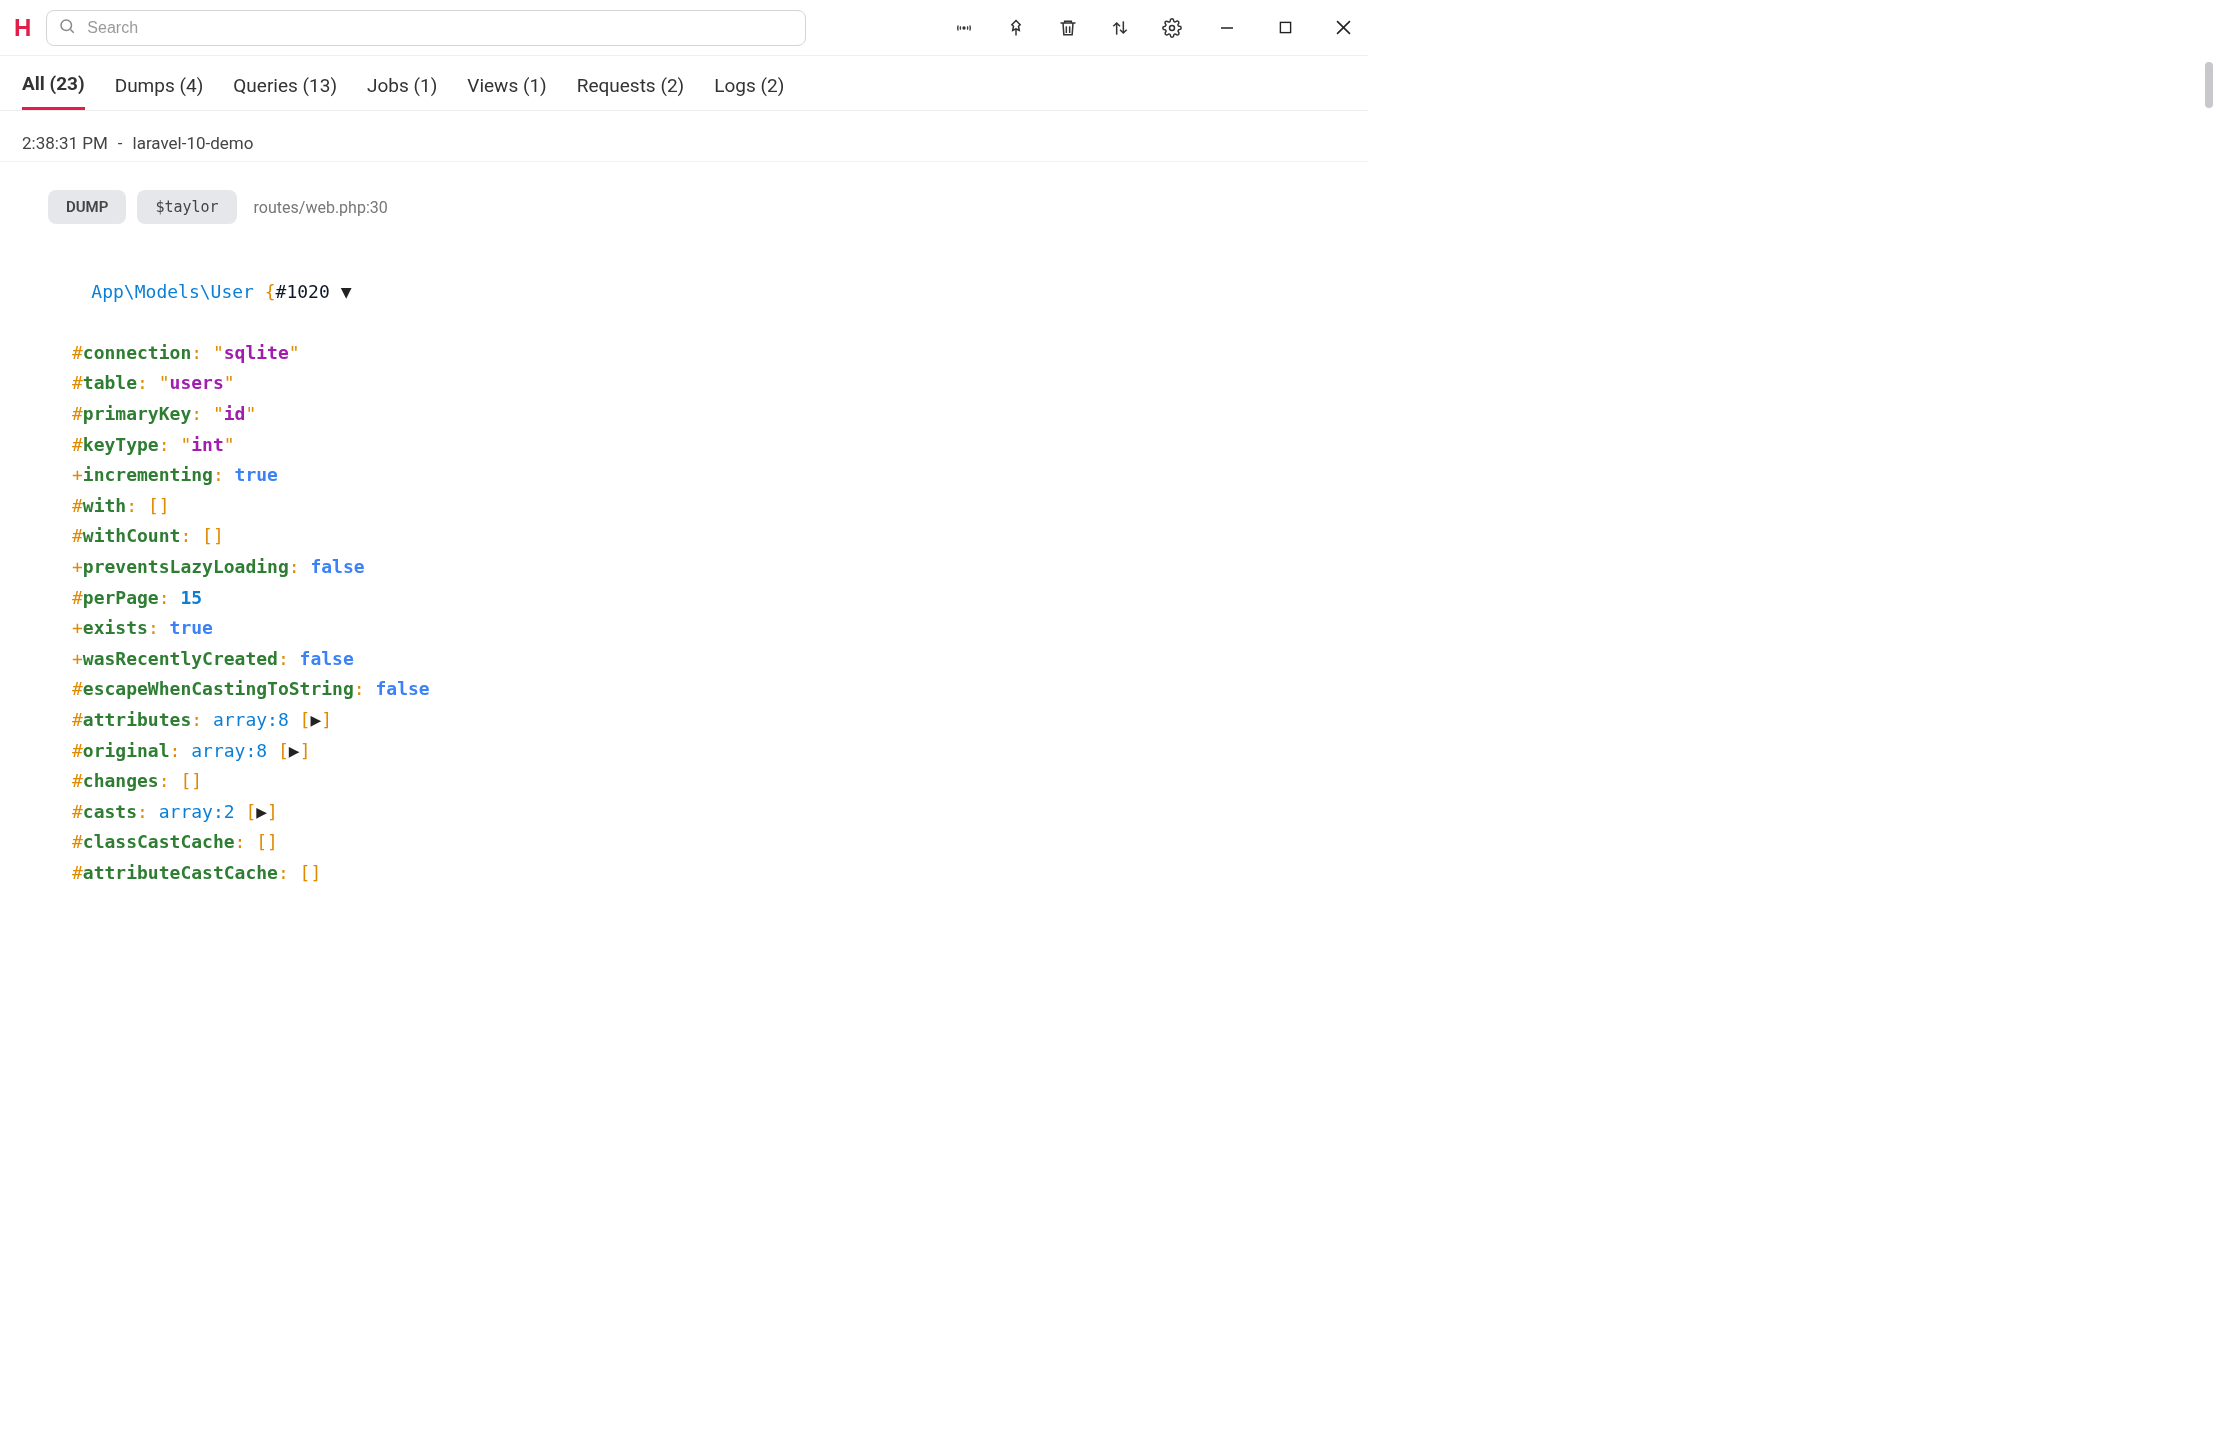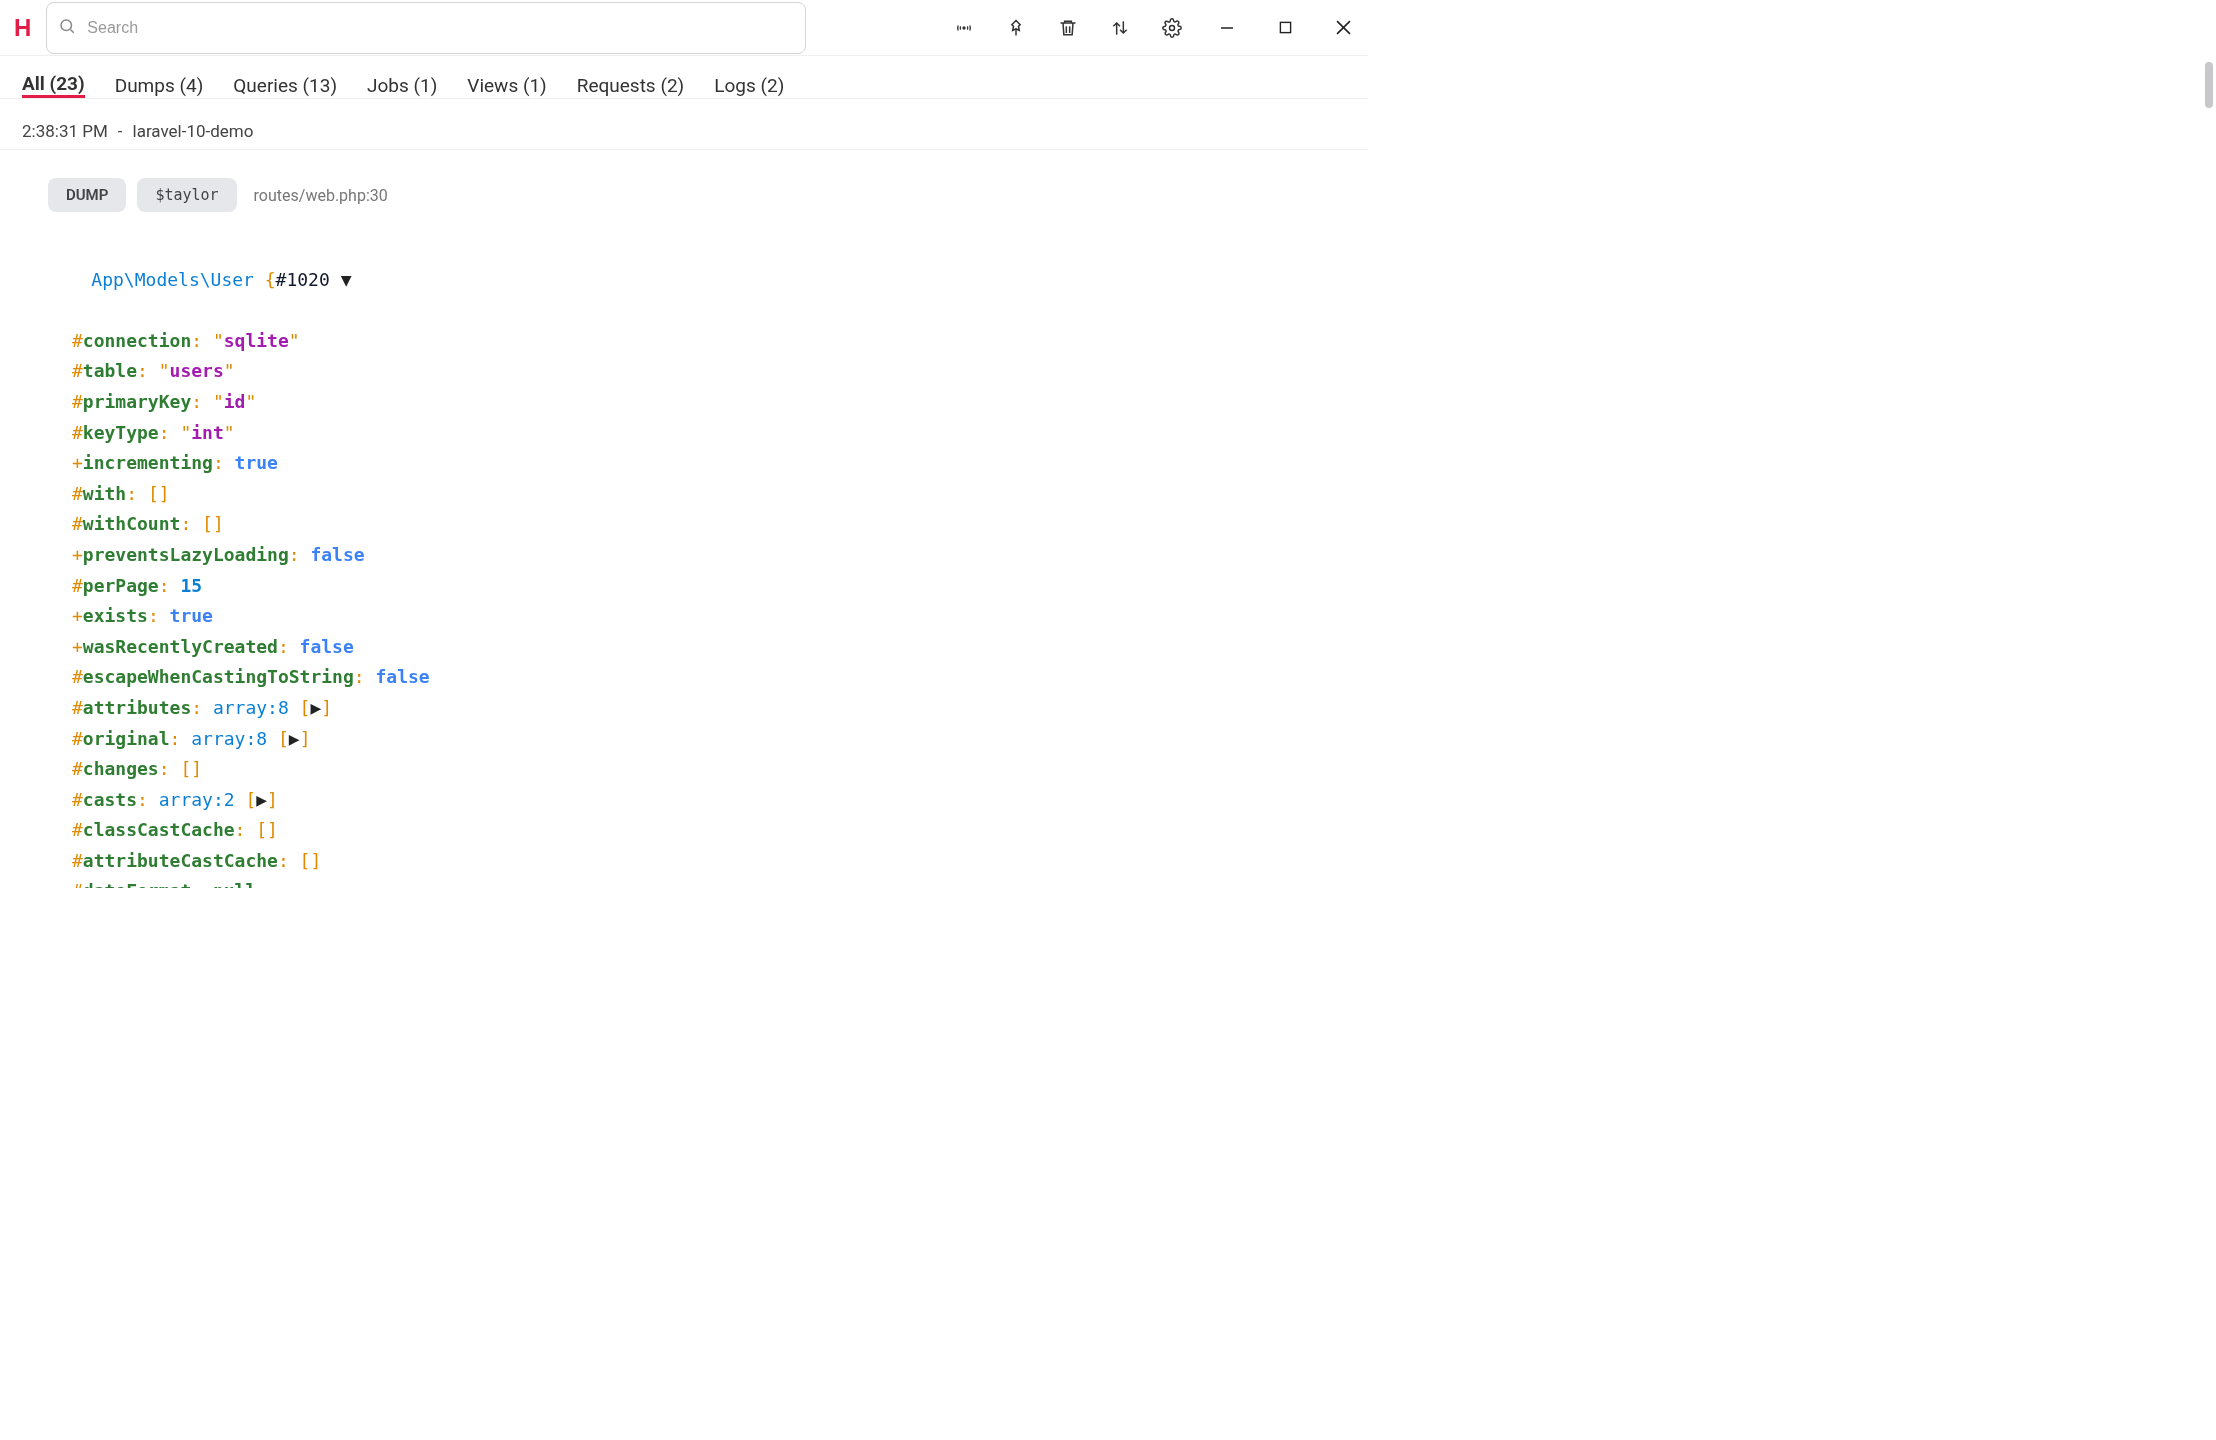--- a/index.html
+++ b/index.html
@@ -26,21 +26,21 @@
       font-family: Arial, sans-serif;
       letter-spacing: -1px;
       margin-right: 4px;
     }
     .search-wrap {
       flex: 1;
       position: relative;
     }
     .search-input {
       width: 760px;
-      height: 52px;
+      height: 36px;
       border: 1px solid #d4d4d8;
       border-radius: 8px;
       padding: 0 14px 0 40px;
       font-size: 16px;
       color: #555;
       background: #fff;
     }
     .search-input::placeholder { color: #999; }
     .search-icon {
       position: absolute;
@@ -77,20 +77,21 @@
 
     .tabs {
       display: flex;
       align-items: center;
       gap: 30px;
       padding: 16px 22px 0 22px;
       border-bottom: 1px solid #eee;
       font-size: 19px;
     }
     .tab {
+      padding-bottom: 12px;
       cursor: pointer;
       color: #333;
     }
     .tab.active {
       font-weight: 700;
       border-bottom: 3px solid #e11d48;
     }
 
     .entry-header {
       display: flex;

